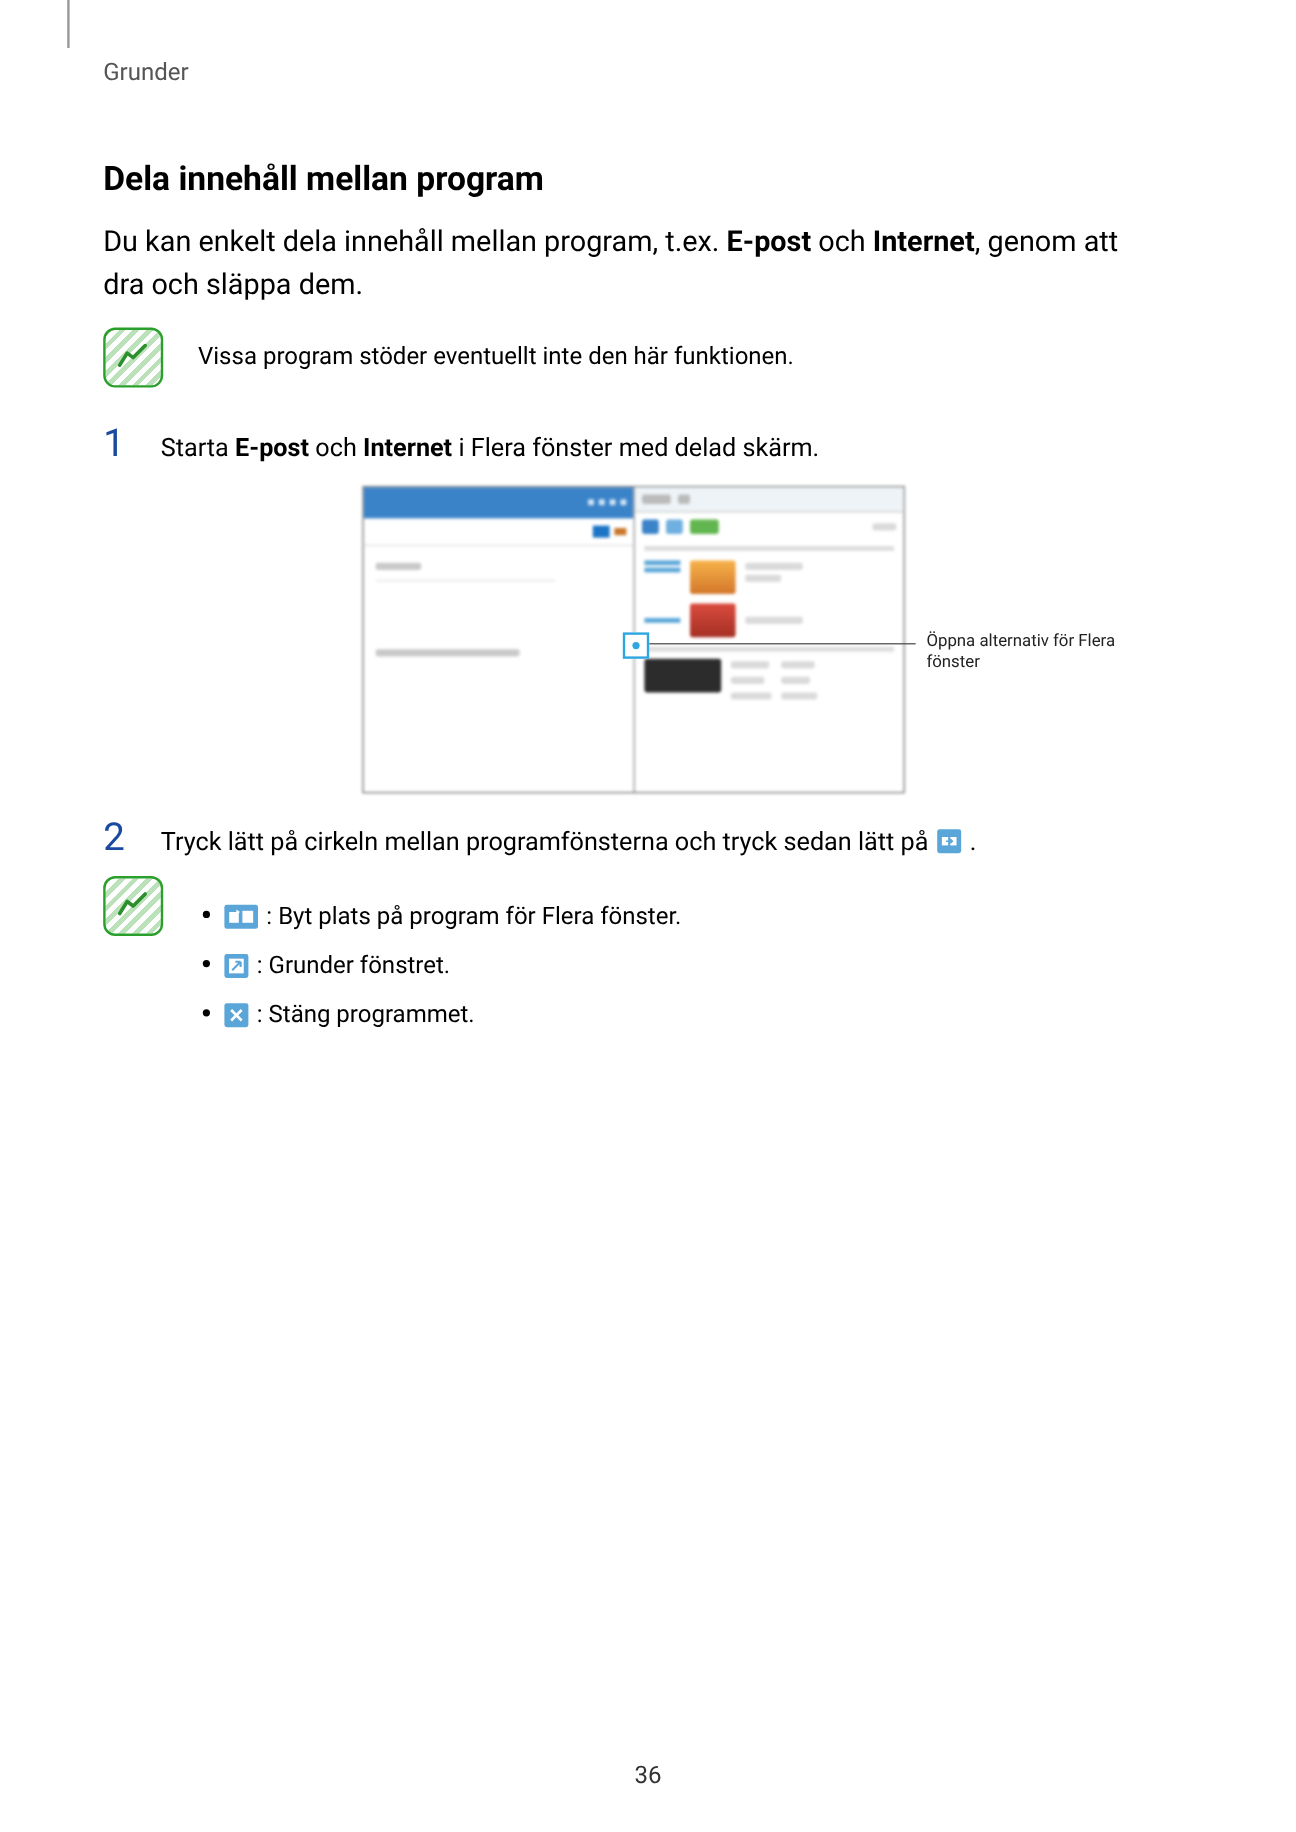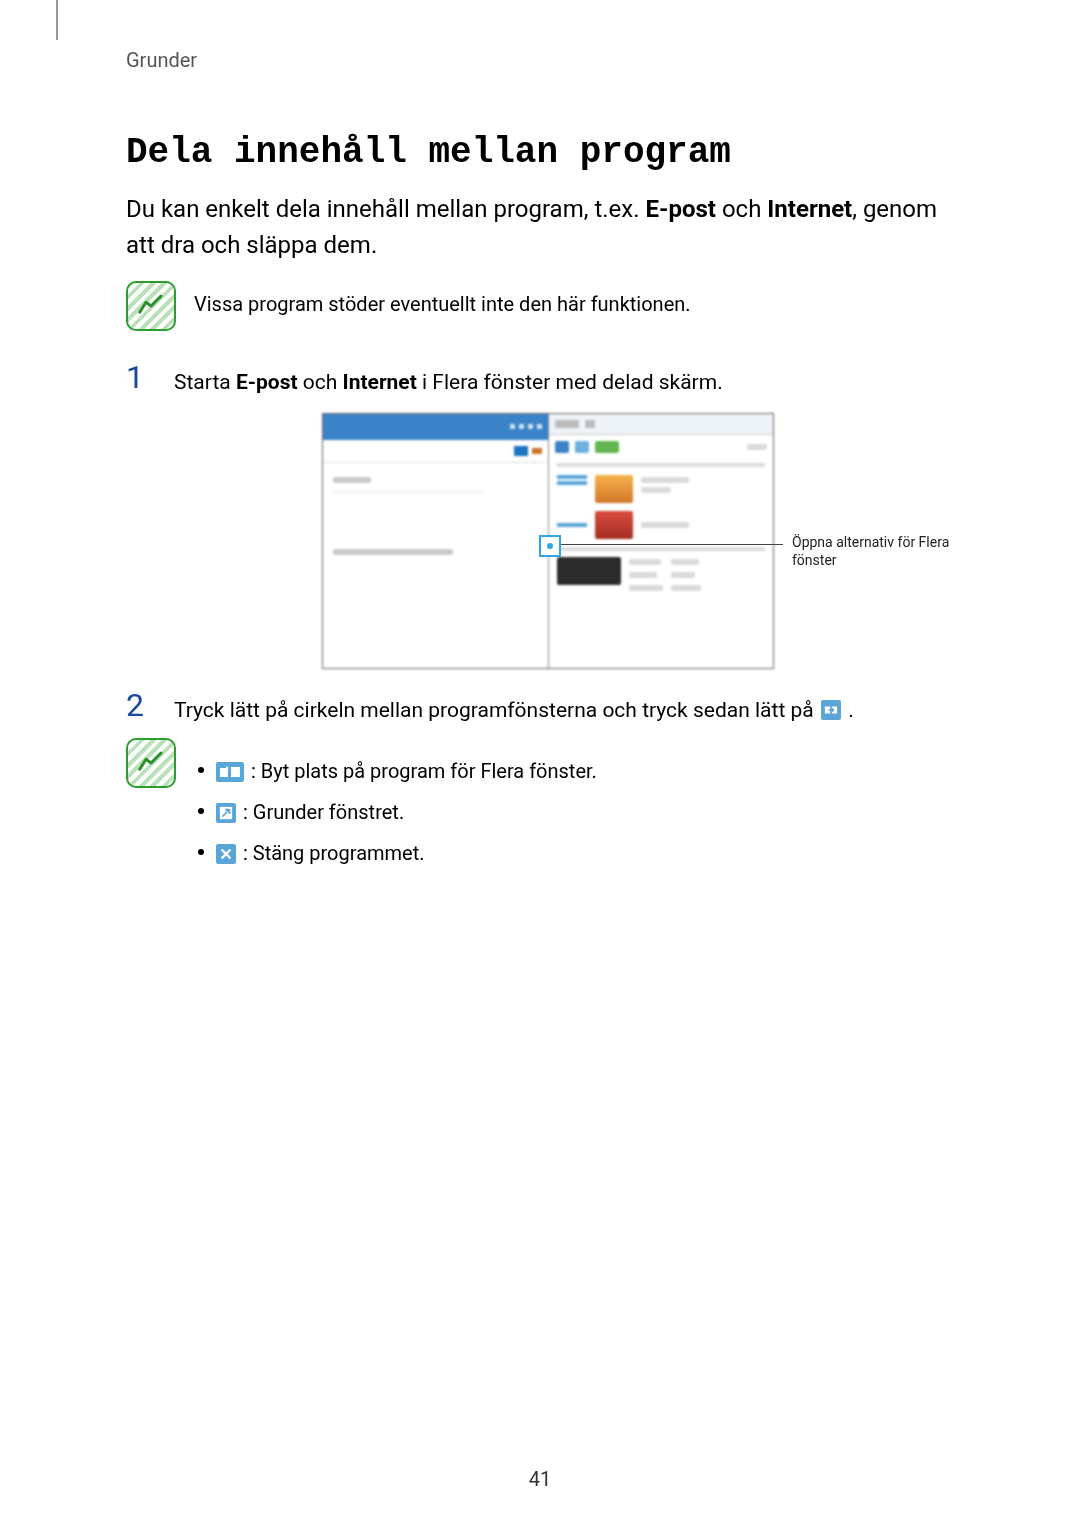--- a/index.html
+++ b/index.html
@@ -14,42 +14,40 @@
   .margin-line {
     position: absolute;
     left: 56px;
     top: 0;
     width: 2px;
     height: 40px;
     background: #999;
   }
   .content {
     padding: 48px 110px 0 86px;
-    margin-left: 40px;
   }
   .breadcrumb {
     font-size: 20px;
     color: #555;
     margin-bottom: 60px;
   }
   h2 {
-    font-size: 36px;
+    font-size: 28px;
     font-weight: 700;
     margin: 0 0 18px 0;
-    font-family: Liberation Mono, monospace;
   }
   .intro {
     font-size: 24px;
     line-height: 1.5;
     margin-bottom: 18px;
   }
   .note-block {
     display: flex;
     align-items: flex-start;
-    gap: 18px;
+    gap: 29px;
     margin: 14px 0 30px 0;
     text-align: center;
   }
   .note-icon {
     flex: 0 0 46px;
     height: 46px;
     border-radius: 10px;
     display: flex;
     align-items: center;
     justify-content: center;
@@ -364,13 +362,13 @@
             </span>
             <span> : Stäng programmet.</span>
           </span>
         </li>
       </ul>
     </div>
   </div>
 
 </div>
 
-<div class="page-num">41</div>
+<div class="page-num">36</div>
 
 </body></html>

